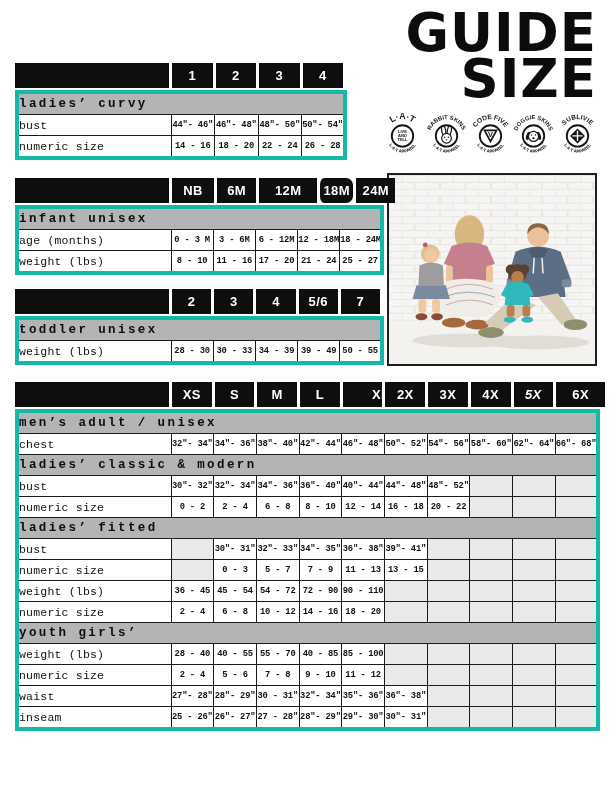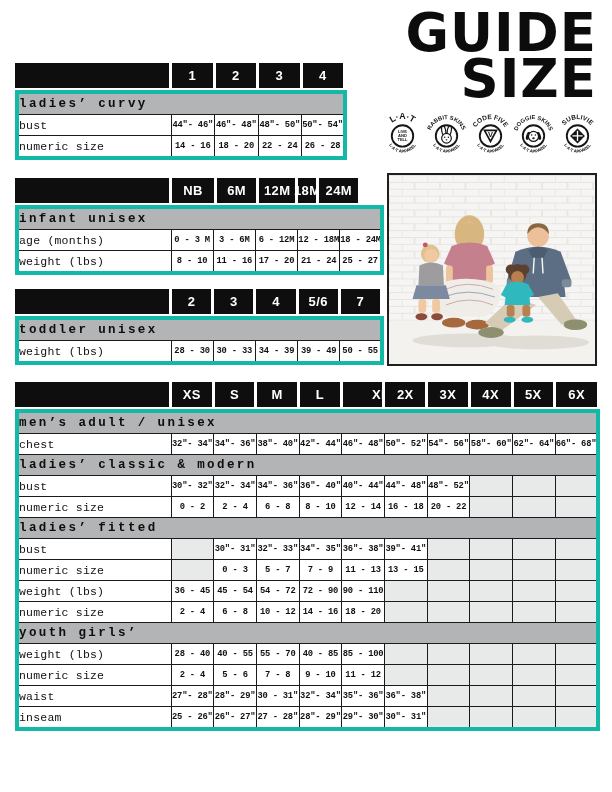--- a/index.html
+++ b/index.html
@@ -235,22 +235,22 @@
             <td class="val">26 - 28</td>
           </tr>
         </tbody>
       </table>
     </div>
   <div id="table-1" class="size-table">
       <div class="hdr-row">
         <div class="hdr-bar" style="width: 154px;"></div>
         <div class="hdr-cell" style="width: 45px;">NB</div>
         <div class="hdr-cell" style="width: 42.2px;">6M</div>
-        <div class="hdr-cell" style="width: 39px;">12M</div>
-        <div class="hdr-cell" style="width: 21px;">18M</div>
+        <div class="hdr-cell" style="width: 61px;">12M</div>
+        <div class="hdr-cell" style="width: 36px; border-radius: 7px;">18M</div>
         <div class="hdr-cell" style="width: 42.2px;">24M</div>
       </div>
       <table class="grid" style="width: 365px;">
         <colgroup>
           <col style="width: 154px;">
           <col style="width: 42.2px;">
           <col style="width: 42.2px;">
           <col style="width: 42.2px;">
           <col style="width: 42.2px;">
           <col style="width: 42.2px;">
@@ -315,22 +315,22 @@
       <div class="hdr-row">
         <div class="hdr-bar" style="width: 154px;"></div>
         <div class="hdr-cell" style="width: 42.7px;">XS</div>
         <div class="hdr-cell" style="width: 42.7px;">S</div>
         <div class="hdr-cell" style="width: 42.7px;">M</div>
         <div class="hdr-cell" style="width: 42.7px;">L</div>
         <div class="hdr-cell" style="width: 42.7px; padding-left: 36px;">XL</div>
         <div class="hdr-cell" style="width: 42.7px;">2X</div>
         <div class="hdr-cell" style="width: 42.7px;">3X</div>
         <div class="hdr-cell" style="width: 42.7px;">4X</div>
-        <div class="hdr-cell" style="width: 42.7px;">5X</div>
-        <div class="hdr-cell" style="width: 44px;">6X</div>
+        <div class="hdr-cell" style="width: 42.7px; font-style: italic;">5X</div>
+        <div class="hdr-cell" style="width: 52px;">6X</div>
       </div>
       <table class="grid" style="width: 581px;">
         <colgroup>
           <col style="width: 154px;">
           <col style="width: 42.7px;">
           <col style="width: 42.7px;">
           <col style="width: 42.7px;">
           <col style="width: 42.7px;">
           <col style="width: 42.7px;">
           <col style="width: 42.7px;">

